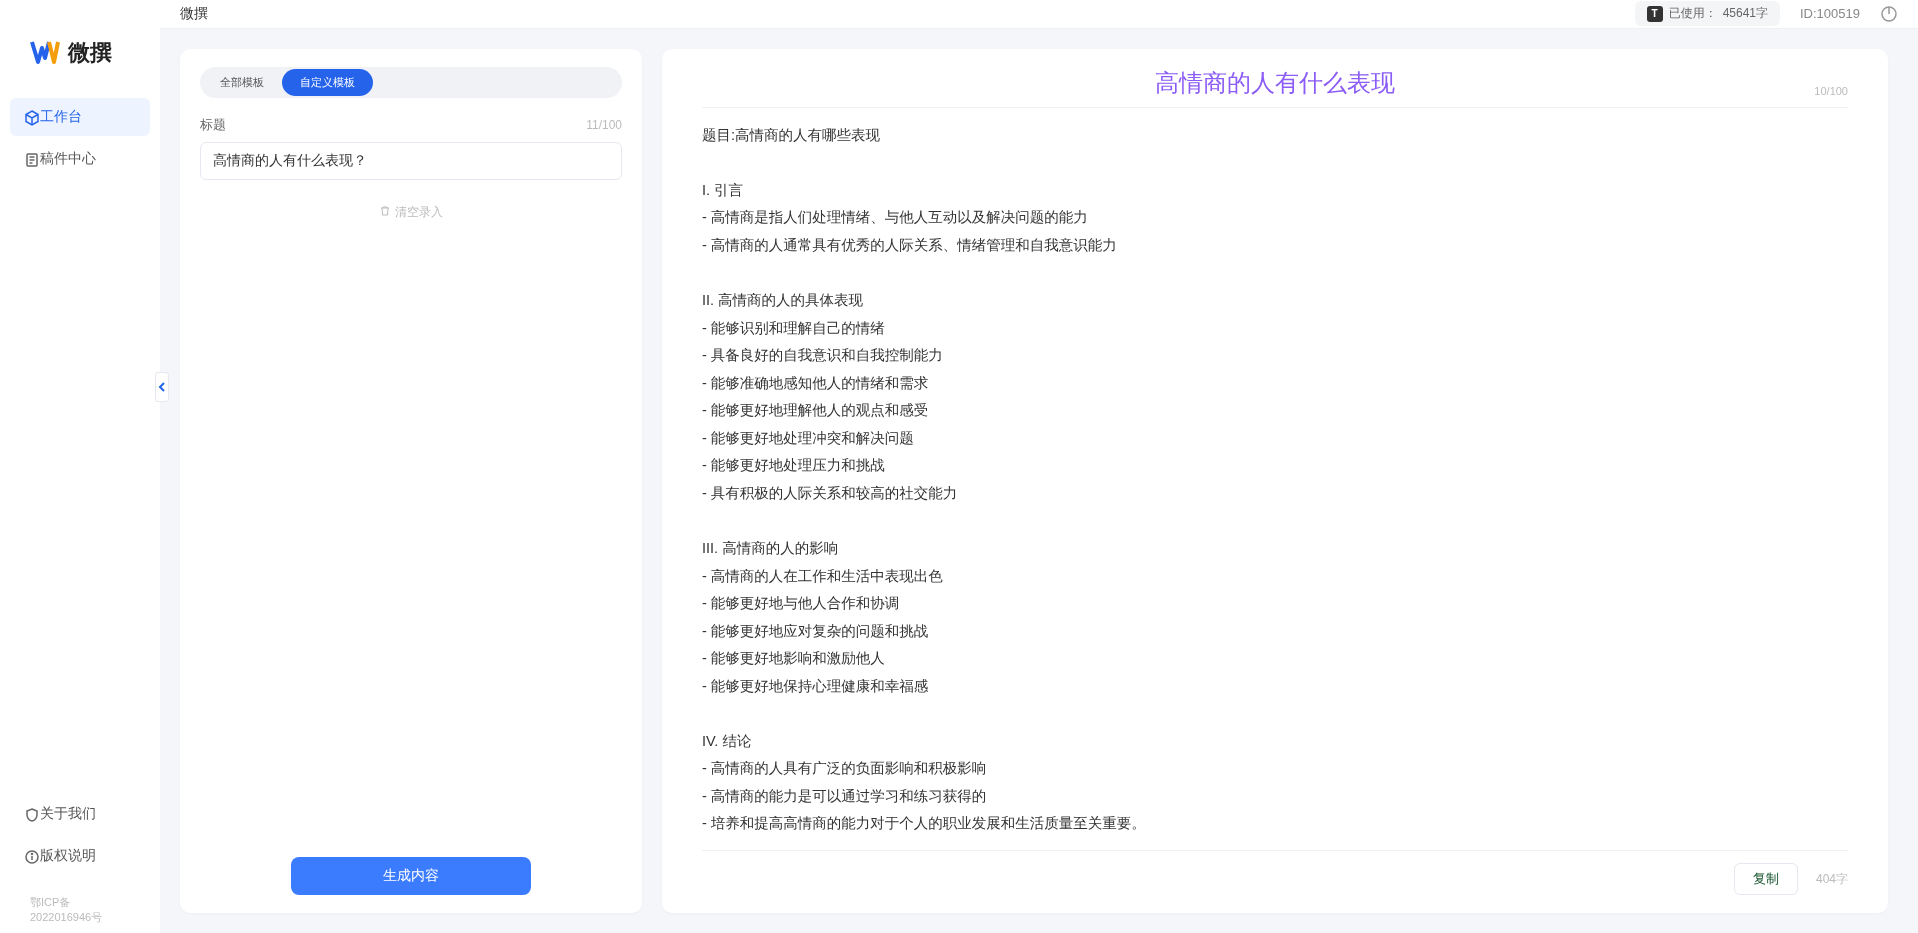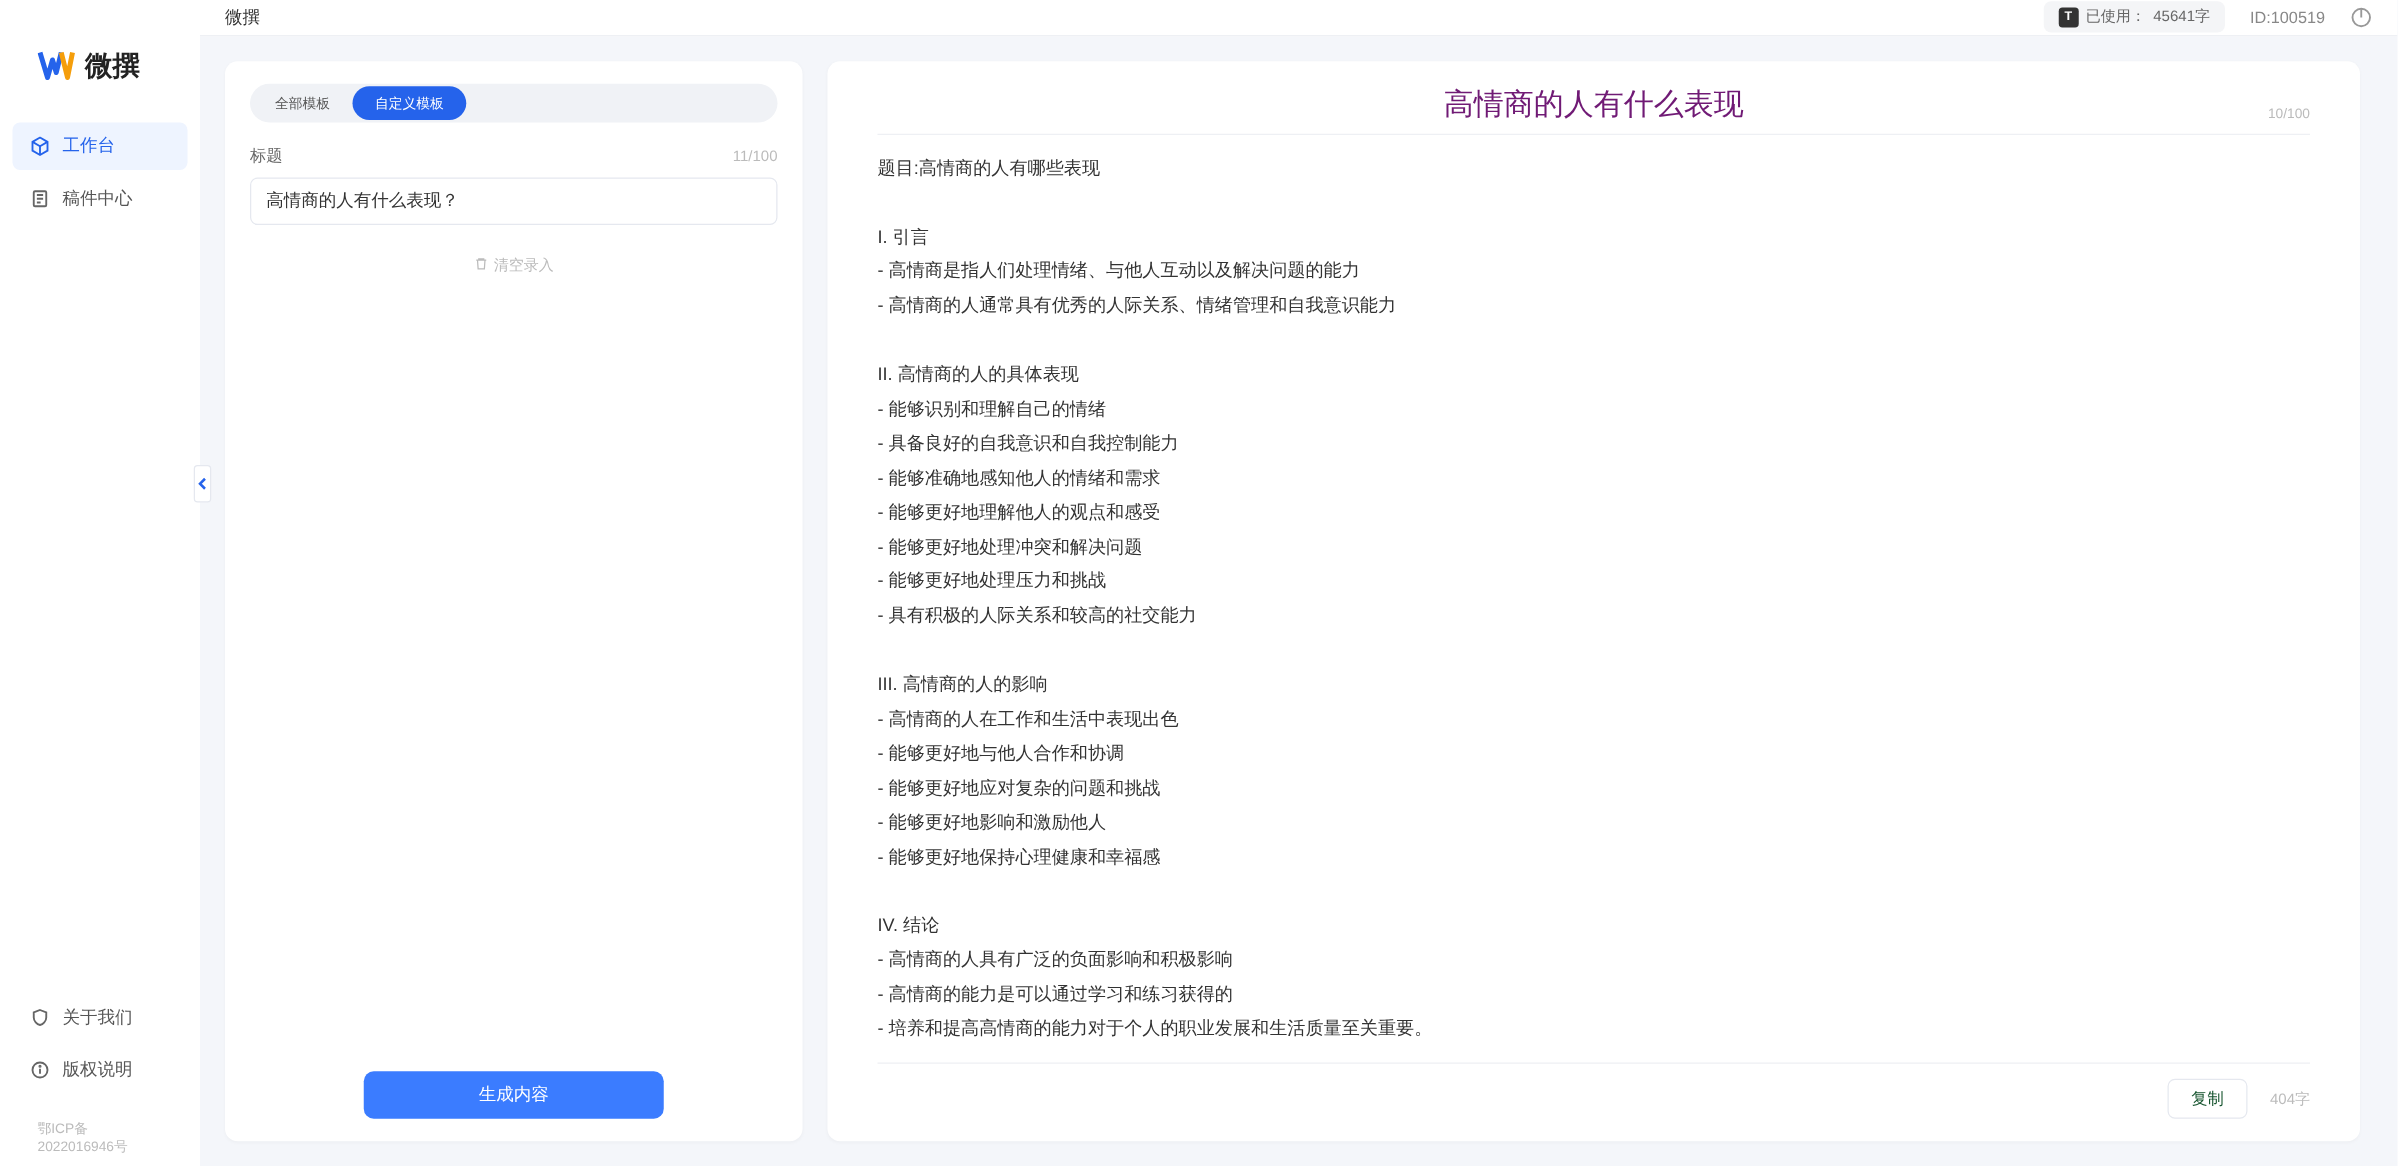--- a/index.html
+++ b/index.html
@@ -3,21 +3,21 @@
 <meta charset="utf-8">
 <style>
 * { margin: 0; padding: 0; box-sizing: border-box; }
 body { font-family: -apple-system, "PingFang SC", "Microsoft YaHei", sans-serif; background: #f4f6fa; color: #333; font-size: 14px; }
 .app { display: flex; height: 933px; width: 1918px; }
 .sidebar { width: 160px; background: #fff; display: flex; flex-direction: column; padding-top: 20px; }
 .logo { display: flex; align-items: center; padding: 18px 20px 30px 30px; gap: 8px; }
 .logo-mark { width: 30px; height: 26px; position: relative; }
 .logo-text { font-size: 22px; font-weight: 700; color: #222; }
 .nav { flex: 1; padding: 0 10px; }
-.nav-item { display: flex; align-items: center; gap: 10px; padding: 10px 14px; border-radius: 6px; cursor: pointer; font-size: 14px; color: #555; margin-bottom: 4px; }
+.nav-item { display: flex; align-items: flex-end; padding: 10px 14px; border-radius: 6px; cursor: pointer; font-size: 14px; color: #555; margin-bottom: 4px; }
 .nav-item.active { color: #2563eb; background: #eef4ff; }
 .nav-icon { width: 16px; height: 16px; display: inline-flex; align-items: center; justify-content: center; }
 .sidebar-bottom { padding: 10px; }
 .sidebar-bottom .nav-item { color: #555; }
 .icp { font-size: 11px; color: #bbb; padding: 6px 30px 8px; }
 .collapse-handle { position: absolute; left: 155px; top: 372px; width: 14px; height: 30px; background: #fff; border: 1px solid #e5e8ef; border-radius: 3px; display: flex; align-items: center; justify-content: center; cursor: pointer; }
 .main { flex: 1; display: flex; flex-direction: column; }
 .topbar { height: 44px; background: #fff; border-bottom: 1px solid #eef0f4; display: flex; align-items: center; padding: 0 20px; gap: 16px; }
 .topbar-title { font-size: 14px; color: #333; font-weight: 500; }
 .topbar-right { margin-left: auto; display: flex; align-items: center; gap: 20px; }
@@ -38,21 +38,21 @@
 .tool-meta .tool-name { font-size: 14px; font-weight: 600; color: #222; }
 .tool-meta .tool-desc { font-size: 12px; color: #999; margin-top: 4px; }
 .field-row { display: flex; justify-content: space-between; align-items: center; margin-bottom: 8px; }
 .field-label { font-size: 13px; color: #666; }
 .field-counter { font-size: 12px; color: #bbb; }
 .text-input { width: 100%; border: 1px solid #e5e8ef; border-radius: 6px; padding: 10px 12px; font-size: 14px; color: #333; outline: none; }
 .clear-row { text-align: center; margin-top: 24px; color: #bbb; font-size: 12px; display: flex; justify-content: center; align-items: center; gap: 4px; cursor: pointer; }
 .generate-btn { margin: auto auto 0; width: 240px; padding: 10px 0; background: #3b7cff; color: #fff; border: none; border-radius: 8px; font-size: 14px; cursor: pointer; }
 .panel-left-body { flex: 1; display: flex; flex-direction: column; }
 .output-header { display: flex; align-items: baseline; justify-content: center; position: relative; margin-bottom: 8px; }
-.output-title { font-size: 24px; font-weight: 500; font-family: "SimSun", serif; color: #701a75; text-align: right; }
+.output-title { font-size: 24px; font-weight: 500; font-family: "SimSun", serif; color: #8b5cf6; text-align: right; }
 .output-counter { position: absolute; right: 0; bottom: 2px; font-size: 11px; color: #bbb; }
 .output-divider { border: none; border-top: 1px solid #eef0f4; margin-bottom: 14px; }
 .output-body { flex: 1; font-size: 14.5px; color: #333; line-height: 1.9; white-space: pre-line; }
 .output-footer { display: flex; align-items: center; justify-content: flex-end; gap: 18px; padding-top: 12px; border-top: 1px solid #eef0f4; margin-top: 12px; }
 .copy-btn { border: 1px solid #e5e8ef; background: #fff; border-radius: 6px; padding: 6px 18px; font-size: 13px; color: #14532d; cursor: pointer; }
 .word-count { font-size: 12px; color: #bbb; }
 </style>
 </head>
 <body>
 

